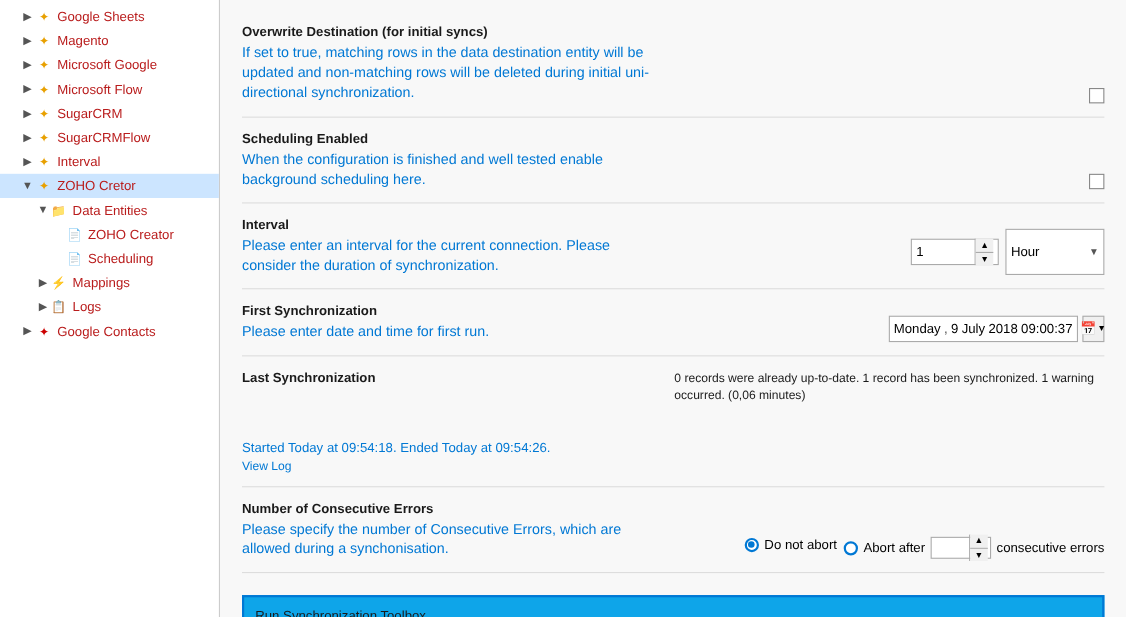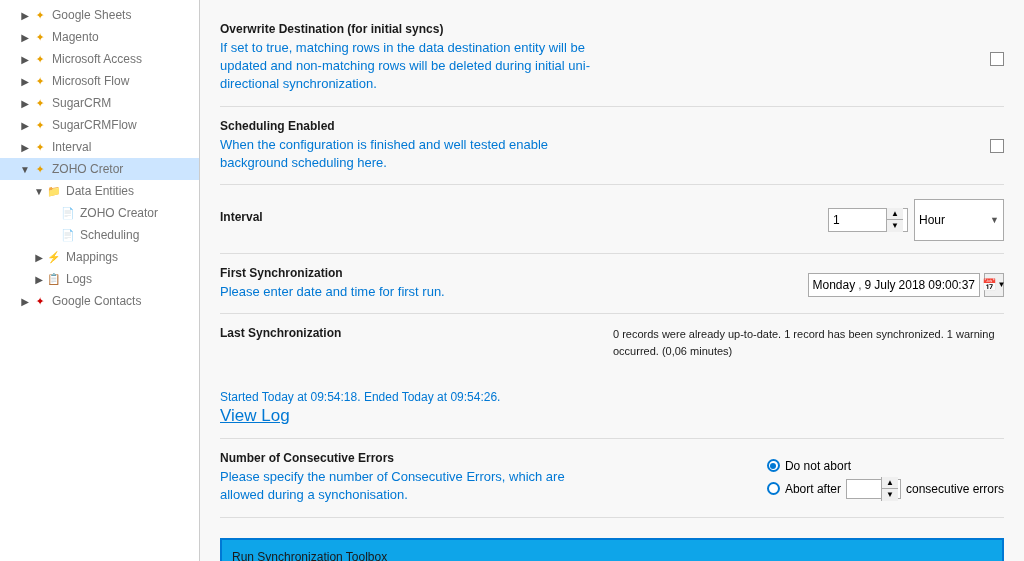--- a/index.html
+++ b/index.html
@@ -34,21 +34,21 @@
       height: 16px;
       margin-right: 4px;
       flex-shrink: 0;
       display: inline-flex;
       align-items: center;
       justify-content: center;
       font-size: 11px;
     }
     .tree-item .item-label {
       font-size: 12px;
-      color: #737373;
+      color: #b91c1c;
     }
     .icon-gear { color: #e8a000; }
     .icon-red { color: #cc0000; }
     .icon-folder { color: #e8a000; }
     .icon-page { color: #888; }
     .icon-map { color: #0078d4; }
     .icon-log { color: #555; }
     .selected-item { background: #cce5ff; }
     .indent-1 { padding-left: 18px; }
     .indent-2 { padding-left: 32px; }
@@ -83,21 +83,21 @@
 
     .section-desc {
       font-size: 13px;
       color: #0078d4;
       line-height: 1.4;
       max-width: 380px;
     }
 
     .section-row {
       display: flex;
-      align-items: center;
+      align-items: flex-end;
       gap: 8px;
     }
 
     .section-left {
       flex: 1;
       min-width: 0;
     }
 
     .section-right {
       display: flex;
@@ -212,22 +212,21 @@
       gap: 2px;
       justify-content: flex-end;
     }
 
     .last-sync-left { flex: 1; }
     .last-sync-right { flex: 1; font-size: 11px; color: #1a1a1a; line-height: 1.5; }
 
     .view-log {
       color: #0078d4;
       cursor: pointer;
-      text-decoration: underline;
-      font-size: 17px;
+      font-size: 11px;
     }
 
     .consecutive-section {
       border-bottom: 1px solid #ddd;
       padding: 12px 0;
     }
 
     .radio-row {
       display: flex;
       align-items: center;
@@ -312,21 +311,21 @@
 
   <div class="tree-item indent-1">
     <span class="expand-icon">▶</span>
     <span class="item-icon icon-gear">✦</span>
     <span class="item-label">Magento</span>
   </div>
 
   <div class="tree-item indent-1">
     <span class="expand-icon">▶</span>
     <span class="item-icon icon-gear">✦</span>
-    <span class="item-label">Microsoft Access</span>
+    <span class="item-label">Microsoft Google</span>
   </div>
 
   <div class="tree-item indent-1">
     <span class="expand-icon">▶</span>
     <span class="item-icon icon-gear">✦</span>
     <span class="item-label">Microsoft Flow</span>
   </div>
 
   <div class="tree-item indent-1">
     <span class="expand-icon">▶</span>
@@ -414,20 +413,21 @@
         <div class="section-right">
           <div class="checkbox-control"></div>
         </div>
       </div>
     </div>
 
     <div class="section">
       <div class="section-row">
         <div class="section-left">
           <div class="section-title">Interval</div>
+          <div class="section-desc">Please enter an interval for the current connection. Please consider the duration of synchronization.</div>
         </div>
         <div class="section-right" style="gap:6px;">
           <div class="interval-input">
             <input type="text" value="1" style="width: 40px; border: none; outline: none; font-size: 12px;">
             <div class="spin-btns">
               <button class="spin-btn">▲</button>
               <button class="spin-btn">▼</button>
             </div>
           </div>
           <div class="hour-select">
@@ -475,21 +475,21 @@
         <div class="last-sync-right">0 records were already up-to-date. 1 record has been synchronized. 1 warning occurred. (0,06 minutes)</div>
       </div>
     </div>
 
     <div class="consecutive-section">
       <div class="section-row">
         <div class="section-left">
           <div class="section-title">Number of Consecutive Errors</div>
           <div class="section-desc">Please specify the number of Consecutive Errors, which are allowed during a synchonisation.</div>
         </div>
-        <div class="section-right" style="flex-direction:column; align-items:flex-start; gap:6px;">
+        <div class="section-right" style="flex-direction:row; align-items:flex-start; gap:6px;">
           <div class="radio-row">
             <div class="radio-input checked"></div>
             <span>Do not abort</span>
           </div>
           <div class="radio-row">
             <div class="radio-input"></div>
             <span>Abort after</span>
             <div class="abort-input">
               <input type="text" value="" style="width: 30px; border: none; outline: none; font-size: 12px;">
               <div class="spin-btns">

